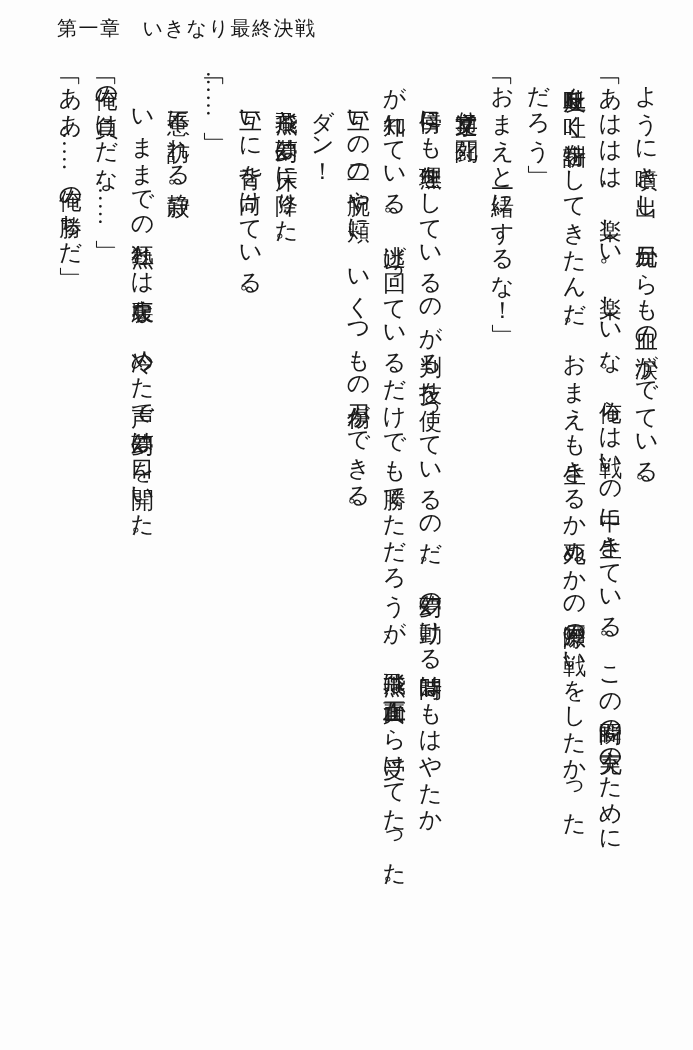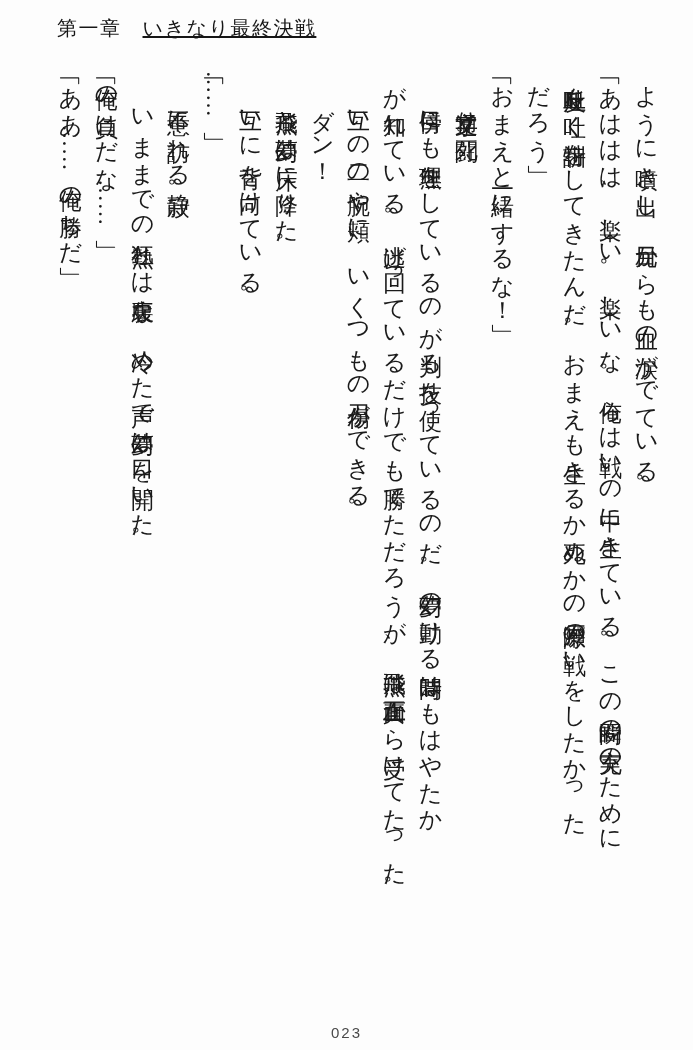--- a/index.html
+++ b/index.html
@@ -22,21 +22,20 @@
     position: absolute;
     top: 15px;
     left: 57px;
     font-size: 20px;
     letter-spacing: 1.5px;
     color: #161616;
     white-space: nowrap;
   }
   .running-head .chapter-title {
     margin-left: 21px;
-    text-decoration: underline;
   }
   
   .body-text {
     position: absolute;
     top: 70px;
     right: 29px;
     height: 972px;
     writing-mode: vertical-rl;
     text-orientation: mixed;
     font-size: 23px;
@@ -82,15 +81,14 @@
       <div class="line">　ダン！</div>
       <div class="line">　飛燕と夢幻は床に降りた。</div>
       <div class="line">　互いに背を向けている。</div>
       <div class="line">「……」</div>
       <div class="line">　不意に訪れる静寂。</div>
       <div class="line">　いままでの熱狂とは裏腹な、冷めた声で夢幻は口を開いた。</div>
       <div class="line">「俺の負けだな……」</div>
       <div class="line">「ああ……俺の勝ちだ」</div>
     </div>
 
-  <div class="folio">023</div>
 
 </div>
 
 </body></html>

